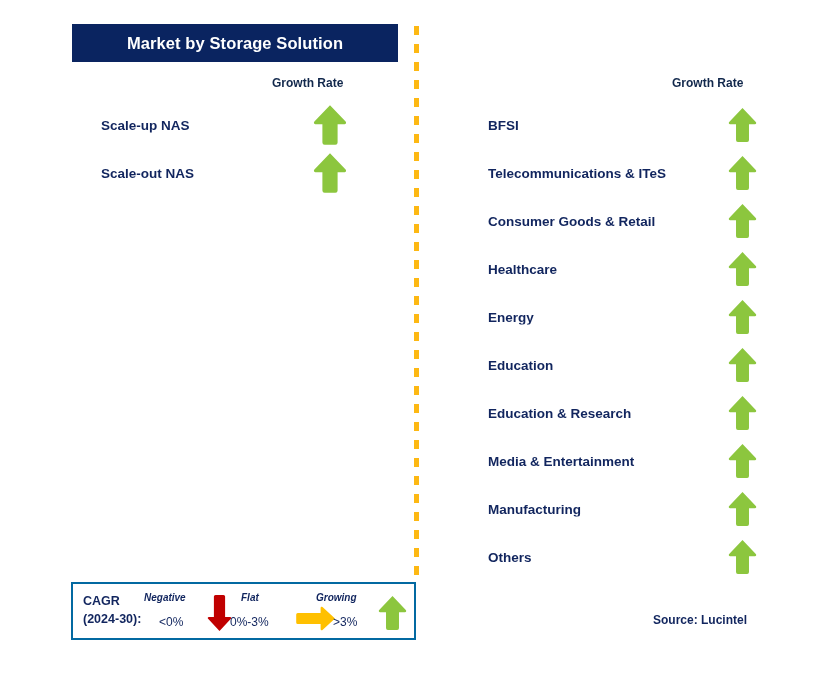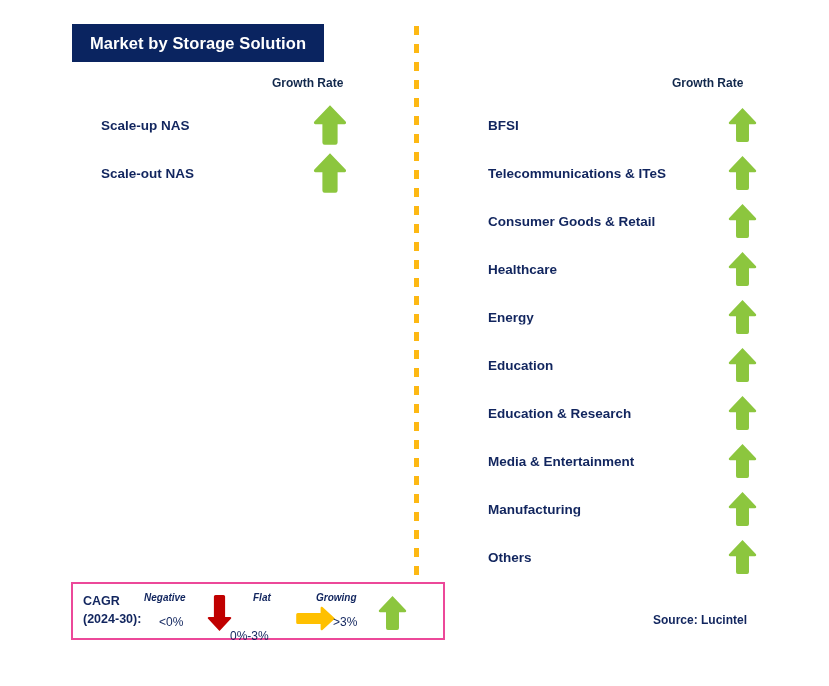--- a/index.html
+++ b/index.html
@@ -29,21 +29,21 @@
     background: #0A2460;
     color: #ffffff;
     font-size: 16.5px;
     font-weight: bold;
     letter-spacing: 0.1px;
     display: flex;
     align-items: center;
     justify-content: center;
     text-align: center;
   }
-  #header-storage { left: 72px; top: 24px; width: 252px; }
+  #header-storage { left: 72px; top: 24px; width: 326px; }
   #header-enduse  { left: 41px; top: 24px; width: 306px; }
 
   .growth-rate-label {
     position: absolute;
     font-size: 12px;
     font-weight: bold;
     color: #12284C;
     white-space: nowrap;
   }
   #growth-label-storage { left: 272px; top: 76px; }
@@ -94,23 +94,23 @@
         rgba(255,255,255,0) 9px, rgba(255,255,255,0) 18px);
     background-size: 100% 18px;
     background-repeat: repeat-y;
   }
 
   
   #legend {
     position: absolute;
     left: 71px;
     top: 582px;
-    width: 374px;
+    width: 345px;
     height: 58px;
-    border: 2px solid #ec4899;
+    border: 2px solid #0369a1;
     background: #ffffff;
     box-sizing: border-box;
   }
   .legend-cagr {
     position: absolute;
     left: 10px;
     top: 8px;
     font-size: 12.5px;
     font-weight: bold;
     color: #11255E;
@@ -126,22 +126,22 @@
     white-space: nowrap;
   }
   .legend-range {
     position: absolute;
     font-size: 12px;
     color: #11255E;
     white-space: nowrap;
   }
   #legend-term-negative  { left: 71px;  top: 8px; }
   #legend-range-negative { left: 86px;  top: 31px; }
-  #legend-term-flat      { left: 180px; top: 8px; }
-  #legend-range-flat     { left: 157px; top: 45px; }
+  #legend-term-flat      { left: 168px; top: 8px; }
+  #legend-range-flat     { left: 157px; top: 31px; }
   #legend-term-growing   { left: 243px; top: 8px; }
   #legend-range-growing  { left: 260px; top: 31px; }
 
   #legend-icon-down    { position: absolute; left: 134px; top: 10px; }
   #legend-icon-flat    { position: absolute; left: 222px; top: 22px; }
   #legend-icon-up      { position: absolute; left: 305px; top: 9px; }
 
   
   #source {
     position: absolute;

